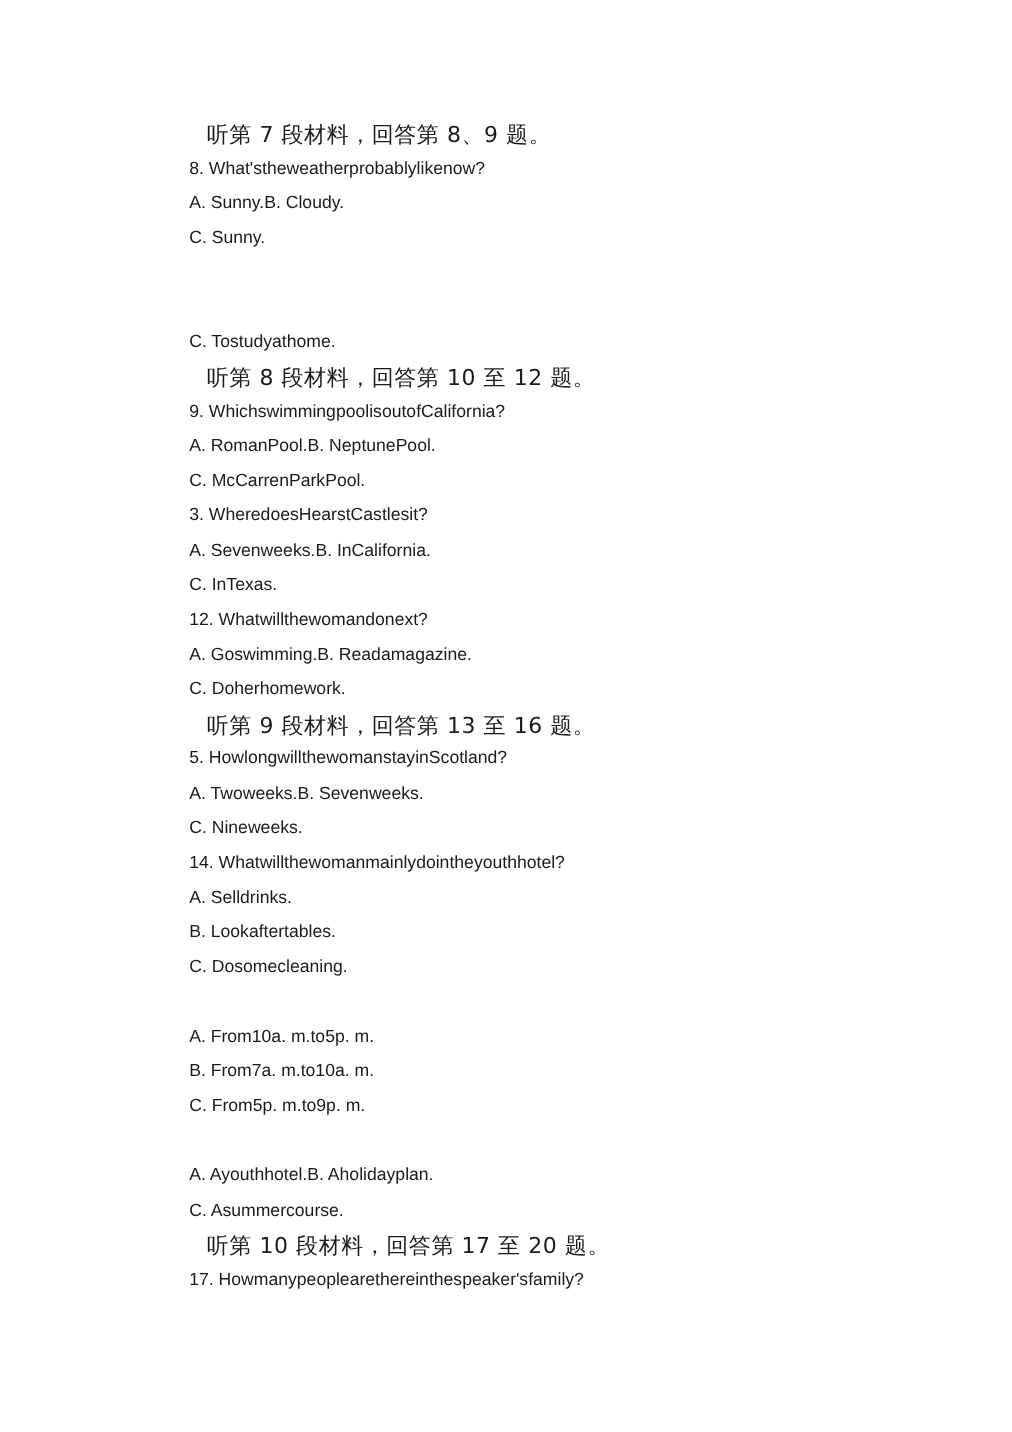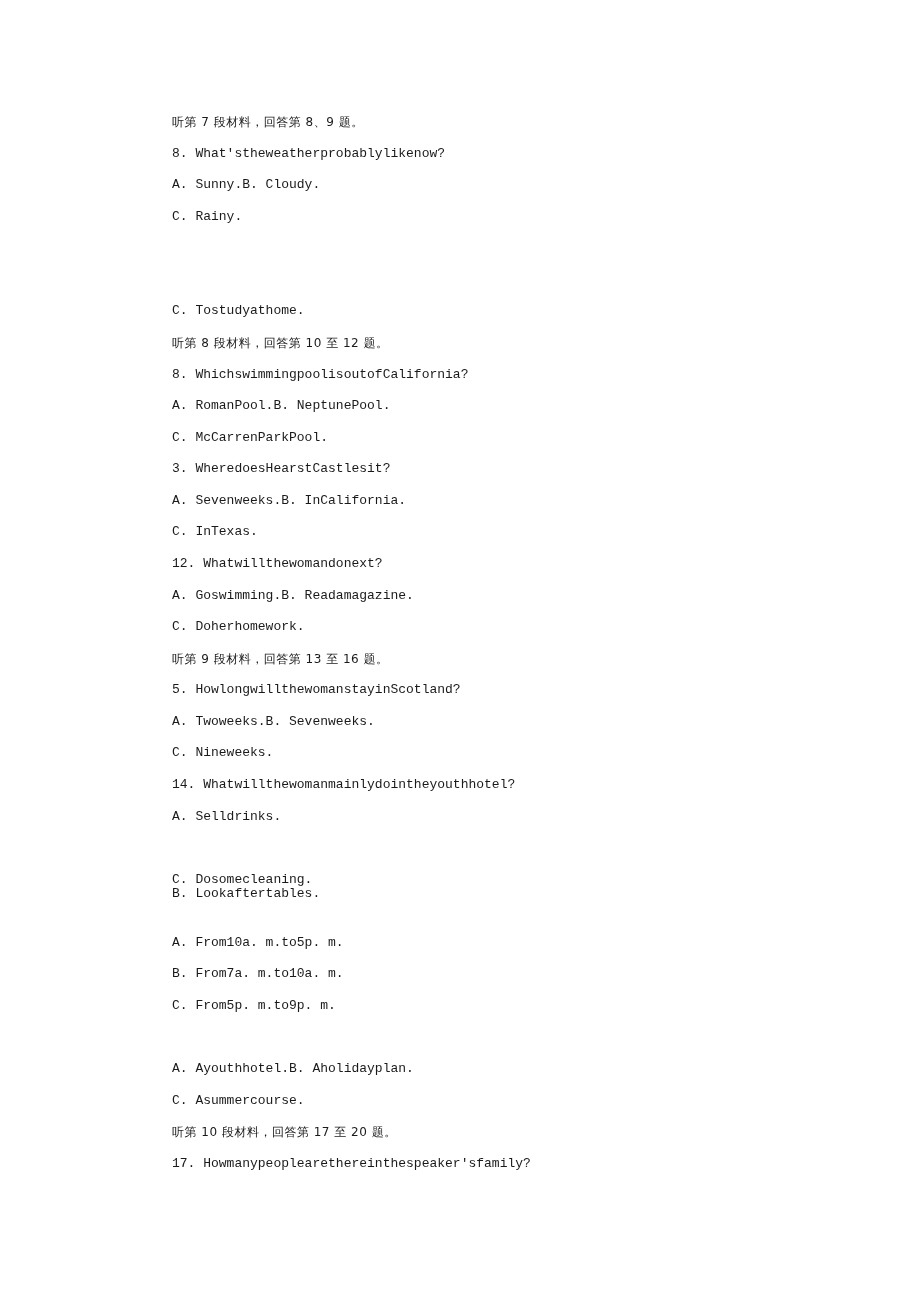--- a/index.html
+++ b/index.html
@@ -1,60 +1,61 @@
 <!DOCTYPE html>
 <html><head>
 <meta charset="utf-8">
 <style>
   html, body { margin: 0; padding: 0; background: #ffffff; }
   body { width: 920px; height: 1302px; position: relative; overflow: hidden; }
   .page { position: absolute; left: 0; top: 0; width: 920px; height: 1302px; background: #ffffff; }
   .line {
     position: absolute;
     left: 172px;
-    font-family: Liberation Mono, monospace;
-    font-size: 13px;
+    font-family: Liberation Sans, sans-serif;
+    font-size: 16px;
     line-height: 18px;
     color: #1a1a1a;
     white-space: pre;
   }
   .line.cn {
     font-family: "DejaVu Sans", "Liberation Sans", sans-serif;
-    font-size: 12px;
+    font-size: 20px;
     letter-spacing: 0.5px;
+    margin-left: 16px;
   }
 </style>
 </head>
 <body>
 
 <div class="page">
   <div class="line cn" style="top:113px">听第 7 段材料，回答第 8、9 题。</div>
   <div class="line" style="top:145px">8. What'stheweatherprobablylikenow?</div>
   <div class="line" style="top:176px">A. Sunny.B. Cloudy.</div>
-  <div class="line" style="top:208px">C. Rainy.</div>
+  <div class="line" style="top:208px">C. Sunny.</div>
   <div class="line" style="top:302px">C. Tostudyathome.</div>
 
   <div class="line cn" style="top:334px">听第 8 段材料，回答第 10 至 12 题。</div>
-  <div class="line" style="top:366px">8. WhichswimmingpoolisoutofCalifornia?</div>
+  <div class="line" style="top:366px">9. WhichswimmingpoolisoutofCalifornia?</div>
   <div class="line" style="top:397px">A. RomanPool.B. NeptunePool.</div>
   <div class="line" style="top:429px">C. McCarrenParkPool.</div>
   <div class="line" style="top:460px">3. WheredoesHearstCastlesit?</div>
   <div class="line" style="top:492px">A. Sevenweeks.B. InCalifornia.</div>
   <div class="line" style="top:523px">C. InTexas.</div>
   <div class="line" style="top:555px">12. Whatwillthewomandonext?</div>
   <div class="line" style="top:587px">A. Goswimming.B. Readamagazine.</div>
   <div class="line" style="top:618px">C. Doherhomework.</div>
 
   <div class="line cn" style="top:650px">听第 9 段材料，回答第 13 至 16 题。</div>
   <div class="line" style="top:681px">5. HowlongwillthewomanstayinScotland?</div>
   <div class="line" style="top:713px">A. Twoweeks.B. Sevenweeks.</div>
   <div class="line" style="top:744px">C. Nineweeks.</div>
   <div class="line" style="top:776px">14. Whatwillthewomanmainlydointheyouthhotel?</div>
   <div class="line" style="top:808px">A. Selldrinks.</div>
-  <div class="line" style="top:885px">B. Lookaftertables.</div>
+  <div class="line" style="top:839px">B. Lookaftertables.</div>
   <div class="line" style="top:871px">C. Dosomecleaning.</div>
   <div class="line" style="top:934px">A. From10a. m.to5p. m.</div>
   <div class="line" style="top:965px">B. From7a. m.to10a. m.</div>
   <div class="line" style="top:997px">C. From5p. m.to9p. m.</div>
   <div class="line" style="top:1060px">A. Ayouthhotel.B. Aholidayplan.</div>
   <div class="line" style="top:1092px">C. Asummercourse.</div>
 
   <div class="line cn" style="top:1123px">听第 10 段材料，回答第 17 至 20 题。</div>
   <div class="line" style="top:1155px">17. Howmanypeoplearethereinthespeaker'sfamily?</div>
 </div>

